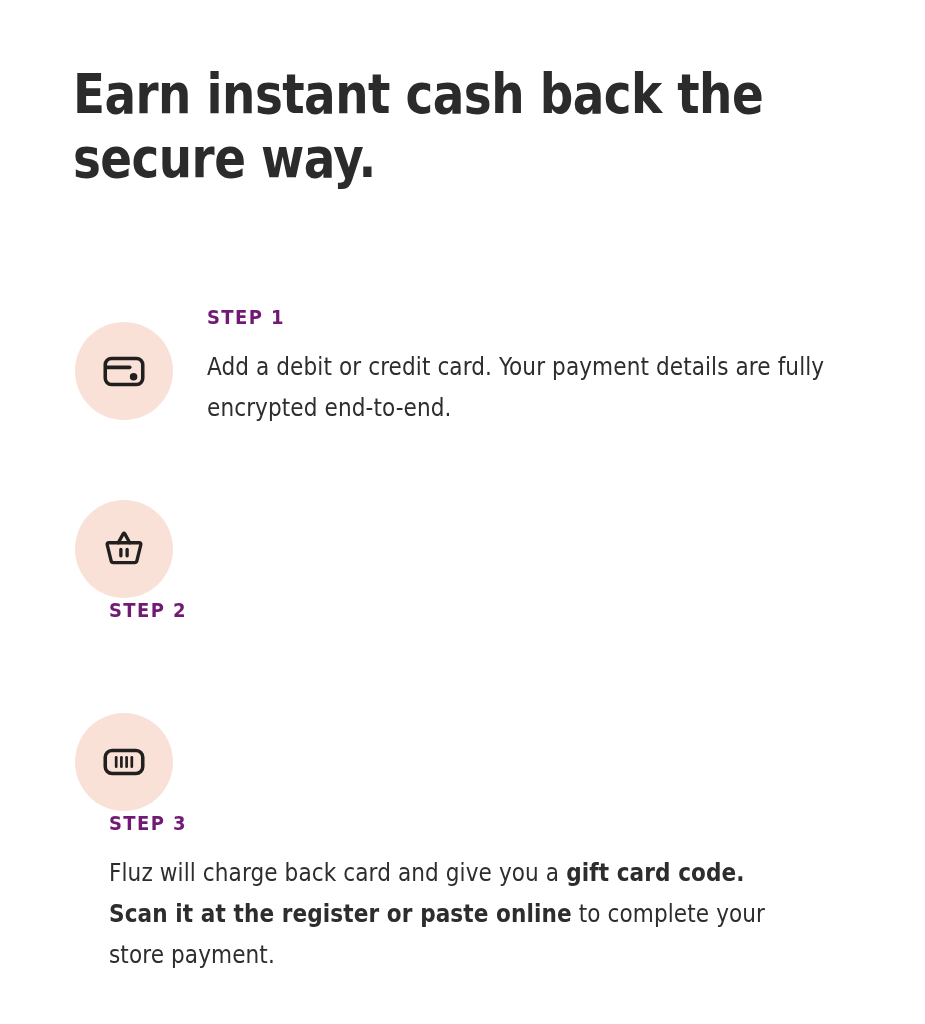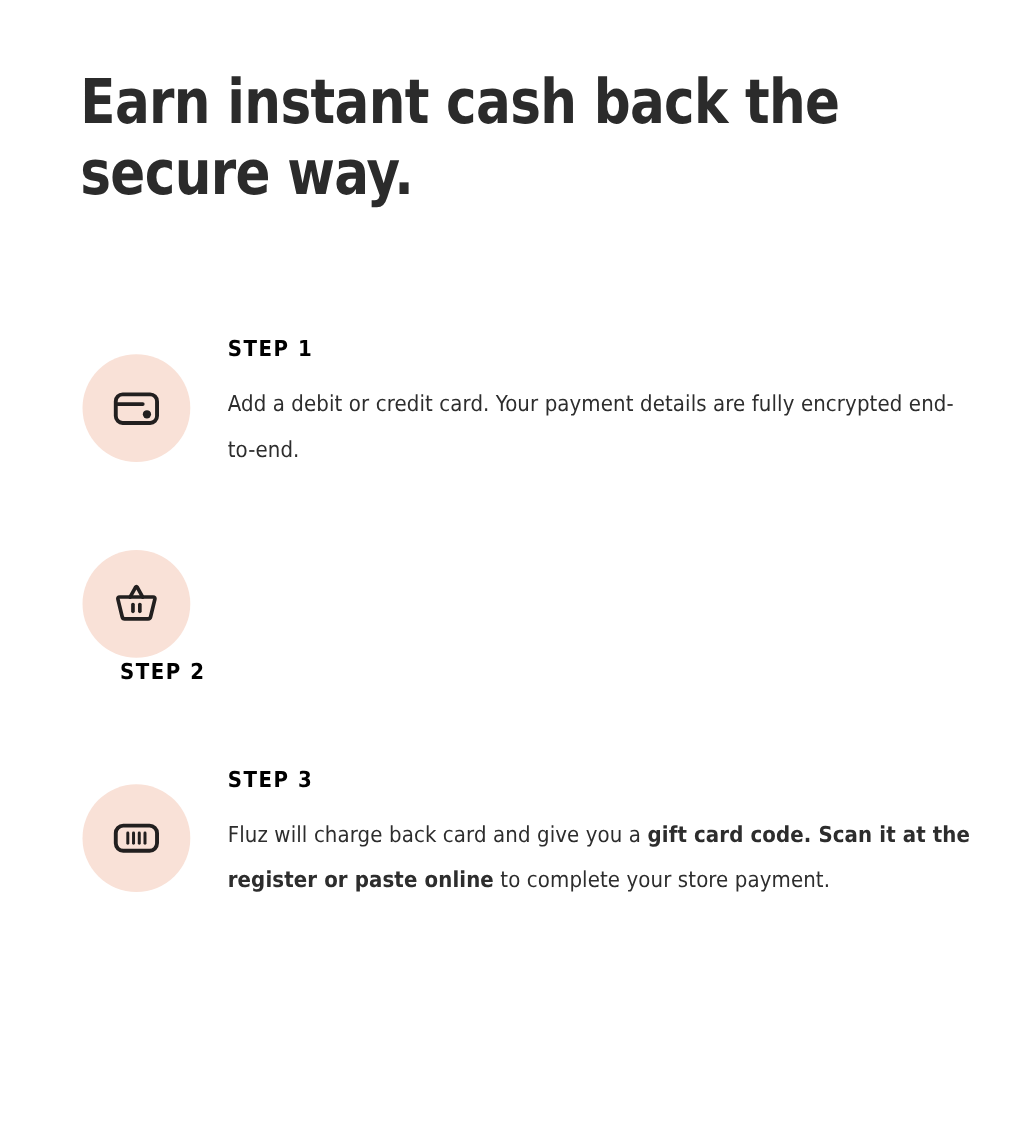--- a/index.html
+++ b/index.html
@@ -78,40 +78,40 @@
     padding-top: 0;
     max-width: 680px;
   }
 
   .step-label {
     font-family: "Liberation Sans Narrow", "DejaVu Sans Condensed", "Liberation Sans", sans-serif;
     font-weight: bold;
     font-size: 20px;
     line-height: 24px;
     letter-spacing: 1.4px;
-    color: #000000;
+    color: #701a75;
     margin: 0 0 18px 0;
   }
 
   .step-text {
     font-family: "Liberation Sans Narrow", "DejaVu Sans Condensed", "Liberation Sans", sans-serif;
-    font-size: 20px;
+    font-size: 24px;
     line-height: 41px;
     color: #2d2d2d;
     margin: 0;
     letter-spacing: 0.1px;
   }
   .step-text b {
     font-weight: bold;
   }
 
   
   .step--1 { margin-bottom: 54px; }
   .step--2 { margin-bottom: 56px; flex-direction: column; }
-  .step--3 { margin-bottom: 0; }
+  .step--3 { margin-bottom: 0; flex-direction: column; }
 </style>
 </head>
 <body>
 
 <div class="page">
 
   <h1 class="headline">
     <span class="hl-line">Earn instant cash back the</span>
     <span class="hl-line">secure way.</span>
   </h1>

